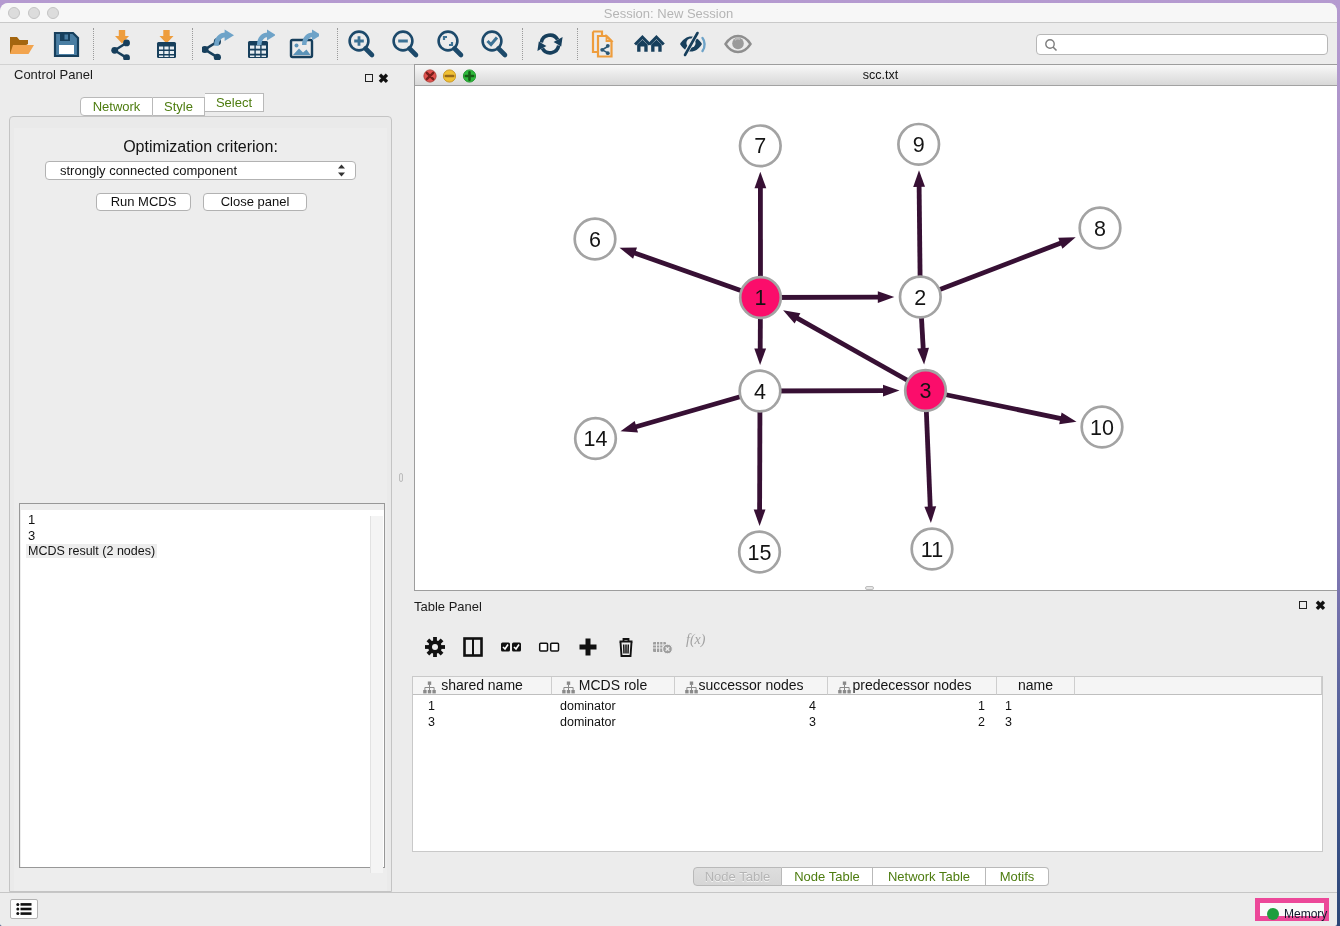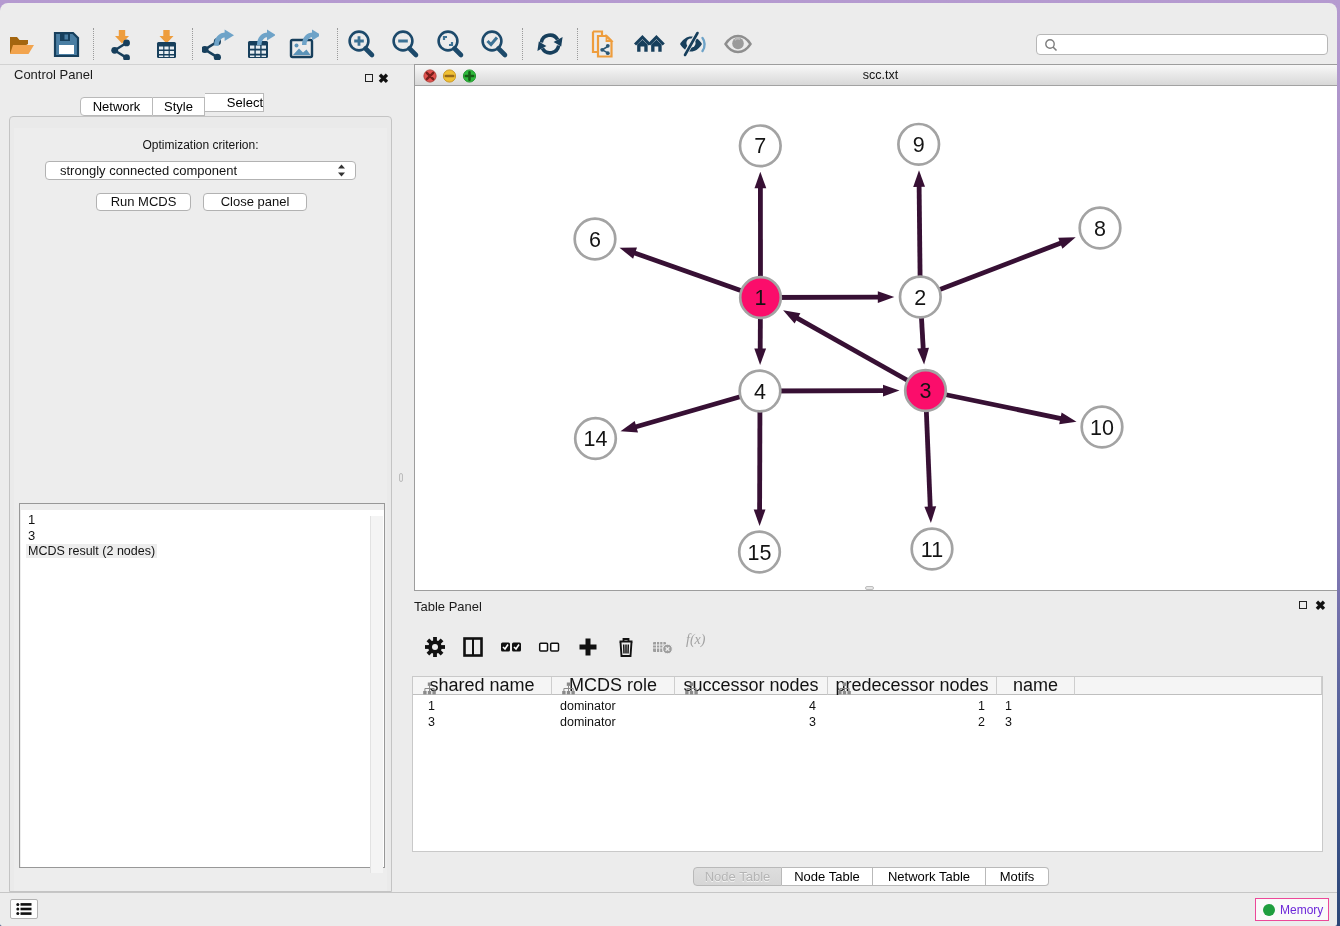--- a/index.html
+++ b/index.html
@@ -11,45 +11,51 @@
 .dot { position:absolute; top:4px; width:12px; height:12px; border-radius:50%; background:#dcdcdc; border:1px solid #c3c3c3; }
 #wintitle { position:absolute; top:3px; left:0; width:100%; text-align:center; font-size:13px; color:#b5b5b5; }
 #toolbar { position:absolute; left:0; top:20px; width:1337px; height:42px; background:#ececec; border-bottom:1px solid #d2d2d2; }
 .tsep { position:absolute; top:5px; height:32px; width:0; border-left:1px dotted #9b9b9b; }
 .ticon { position:absolute; top:5px; width:32px; height:32px; }
 #searchbox { position:absolute; left:1036px; top:11px; width:292px; height:21px; background:#fff; border:1px solid #b7b7b7; border-radius:4px; }
 #cpanel { position:absolute; left:0; top:62px; width:396px; height:827px; background:#ececec; }
 .panhead { font-size:13px; color:#1b1b1b; }
 .floatbtn { position:absolute; width:8px; height:8px; border:1.5px solid #222; }
 .closex { position:absolute; font-size:13px; font-weight:bold; color:#111; }
-.tab { position:absolute; top:0; height:19px; background:#fff; border:1px solid #b9b9b9; border-left:none; font-size:13px; color:#000000; text-align:center; line-height:17px; }
+.tab { position:absolute; top:0; height:19px; background:#fff; border:1px solid #b9b9b9; border-left:none; font-size:13px; color:#4d7c0f; text-align:center; line-height:17px; }
 .tabsel { background:linear-gradient(#dedede,#d6d6d6); color:#b4b4b4; text-shadow:0 1px 0 #f4f4f4; }
 #cpbox { position:absolute; left:9px; top:51px; width:383px; height:776px; border:1px solid #c4c4c4; border-radius:4px 4px 0 0; background:#eaeaea; }
 #mcdspanel { position:absolute; left:4px; top:11px; width:373px; height:763px; background:#ededed; }
 .btn { position:absolute; background:#fff; border:1px solid #b2b2b2; border-radius:4px; font-size:13px; color:#111; text-align:center; }
 #dropdown { position:absolute; left:31px; top:33px; width:311px; height:19px; background:#fff; border:1px solid #b2b2b2; border-radius:4px; font-size:13px; color:#141414; line-height:17px; padding-left:14px; }
 #fieldset { position:absolute; left:5px; top:375px; width:366px; height:365px; border:1px solid #989898; }
 #fstextarea { position:absolute; left:1px; top:6px; width:363px; height:357px; background:#fff; font-size:13px; line-height:16.4px; padding:2px 0 0 7px; color:#111; }
 #fslegend { position:absolute; left:6px; top:-7px; background:#ededed; padding:0 2px; font-size:12.5px; color:#141414;margin-top:47px; }
 #fsscroll { position:absolute; right:1px; top:6px; width:13px; height:357px; background:#f4f4f4; border-left:1px solid #e2e2e2; }
 #netwin { position:absolute; left:404px; top:61px; width:933px; height:527px; border:1px solid #9d9d9d; background:#fff;margin-left:10px; }
 #nettitle { position:absolute; left:0; top:0; width:100%; height:21px; background:linear-gradient(#f8f8f8,#d8d8d8); border-bottom:1px solid #a2a2a2; }
 #netname { position:absolute; width:100%; text-align:center; top:3px; font-size:12.5px; color:#111; }
 #netcanvas { position:absolute; left:0; top:21px; width:930px; height:503px; background:#fff; }
 #tablepanel { position:absolute; left:396px; top:589px; width:941px; height:300px; background:#ececec; }
 #tptable { position:absolute; left:16px; top:84px; width:911px; height:176px; background:#fff; border:1px solid #c9c9c9; }
-.th { position:absolute; top:0; height:18px; background:#f5f5f5; border-right:1px solid #cecece; border-bottom:1px solid #bfbfbf; font-size:18px; color:#141414; text-align:center; line-height:17px; }
+.th { position:absolute; top:0; height:18px; background:#f5f5f5; border-right:1px solid #cecece; border-bottom:1px solid #bfbfbf; font-size:14px; color:#141414; text-align:center; line-height:17px; }
 .td { position:absolute; font-size:12.5px; color:#111; height:16px; line-height:16px; }
 #statusbar { position:absolute; left:0; top:889px; width:1337px; height:31px; background:#ececec; border-top:1px solid #c6c6c6; }
 .grab { position:absolute; background:#e8e8e8; border:1px solid #bdbdbd; border-radius:2px; }
 </style>
 </head>
 <body>
 <div id="root">
 <div id="appwin">
+  <div id="titlebar">
+    <div class="dot" style="left:8px;"></div>
+    <div class="dot" style="left:27.5px;"></div>
+    <div class="dot" style="left:47px;"></div>
+    <div id="wintitle">Session: New Session</div>
+  </div>
   <div id="toolbar">
     <div class="tsep" style="left:93px;"></div>
         <div class="tsep" style="left:192px;"></div>
         <div class="tsep" style="left:337px;"></div>
         <div class="tsep" style="left:522px;"></div>
         <div class="tsep" style="left:577px;"></div>
         <svg class="ticon" style="left:5px;" viewBox="0 0 32 32">
           <path d="M5 9 L12 9 L14.5 12 L23 12 L23 16 L5 16 Z" fill="#a4660f"></path>
 <path d="M5 26 L5 10 L11.5 10 L14 13 L23 13 L23 16 L5 26 Z" fill="#a4660f"></path>
 <path d="M8 17 L29 17 L23.5 26 L5 26 Z" fill="#f2a44e"></path>
@@ -207,25 +213,25 @@
             <path d="M10 10 L13.5 13.5" stroke="#7d7d7d" stroke-width="1.6"></path>
           </svg>
         </div>
   </div>
   <div id="cpanel">
     <div class="panhead" style="position:absolute;left:14px;top:2px;text-align:right;">Control Panel</div>
     <div class="floatbtn" style="left:365px;top:9px;"></div>
     <div class="closex" style="left:378px;top:6px;">✖</div>
     <div class="tab" style="left:80px;top:32px;width:73px;border-left:1px solid #b9b9b9;border-radius:4px 0 0 4px;">Network</div>
     <div class="tab" style="left:153px;top:32px;width:52px;">Style</div>
-    <div class="tab" style="left:205px;top:28px;width:59px;text-align:right;">Select</div>
+    <div class="tab" style="left:205px;top:28px;width:59px;">Select</div>
     <div class="tab tabsel" style="left:264px;top:32px;width:57px;border-radius:0 4px 4px 0;margin-top:32px;">MCDS</div>
     <div id="cpbox">
       <div id="mcdspanel">
-        <div style="position:absolute;left:0;top:10px;width:100%;text-align:center;font-size:12px;color:#131313;">Optimization criterion:</div>
+        <div style="position:absolute;left:0;top:10px;width:100%;text-align:center;font-size:16px;color:#131313;">Optimization criterion:</div>
         <div id="dropdown">strongly connected component<svg width="11" height="15" style="position:absolute;right:8px;top:1px;" viewBox="0 0 11 15">
                 <path d="M2 5.5 L5.5 1.5 L9 5.5 Z M2 9.5 L5.5 13.5 L9 9.5 Z" fill="#333"></path>
               </svg></div>
         <div class="btn" style="left:82px;top:65px;width:95px;height:18px;line-height:16px;">Run MCDS</div>
         <div class="btn" style="left:189px;top:65px;width:104px;height:18px;line-height:16px;">Close panel</div>
         <div id="fieldset">
           <div id="fstextarea">1<br>3<div id="fsscroll"></div></div>
           <div id="fslegend">MCDS result (2 nodes)</div>
         </div>
       </div>
@@ -417,19 +423,19 @@
             <g fill="#111">
 <circle cx="1.8" cy="2.4" r="1.5"></circle>
               <rect x="4.5" y="1.1" width="11" height="2.6"></rect>
 <circle cx="1.8" cy="7" r="1.5"></circle>
               <rect x="4.5" y="5.7" width="11" height="2.6"></rect>
 <circle cx="1.8" cy="11.6" r="1.5"></circle>
               <rect x="4.5" y="10.3" width="11" height="2.6"></rect>
             </g>
           </svg>
         </div>
-    <div style="position:absolute;left:1255px;top:5px;width:74px;height:23px;background:#fafafa;border:1px solid #ec4899;font-size:12px;color:#6d28d9;">
+    <div style="position:absolute;left:1255px;top:5px;width:74px;height:23px;background:#fafafa;border:5px solid #ec4899;font-size:12px;color:#0f172a;">
 <span style="position:absolute;left:7px;top:5px;width:12px;height:12px;border-radius:50%;background:#1e9e3e;"></span>
 <span style="position:absolute;left:24px;top:4px;">Memory</span>
         </div>
   </div>
 </div>
 </div>
 
 </body></html>

